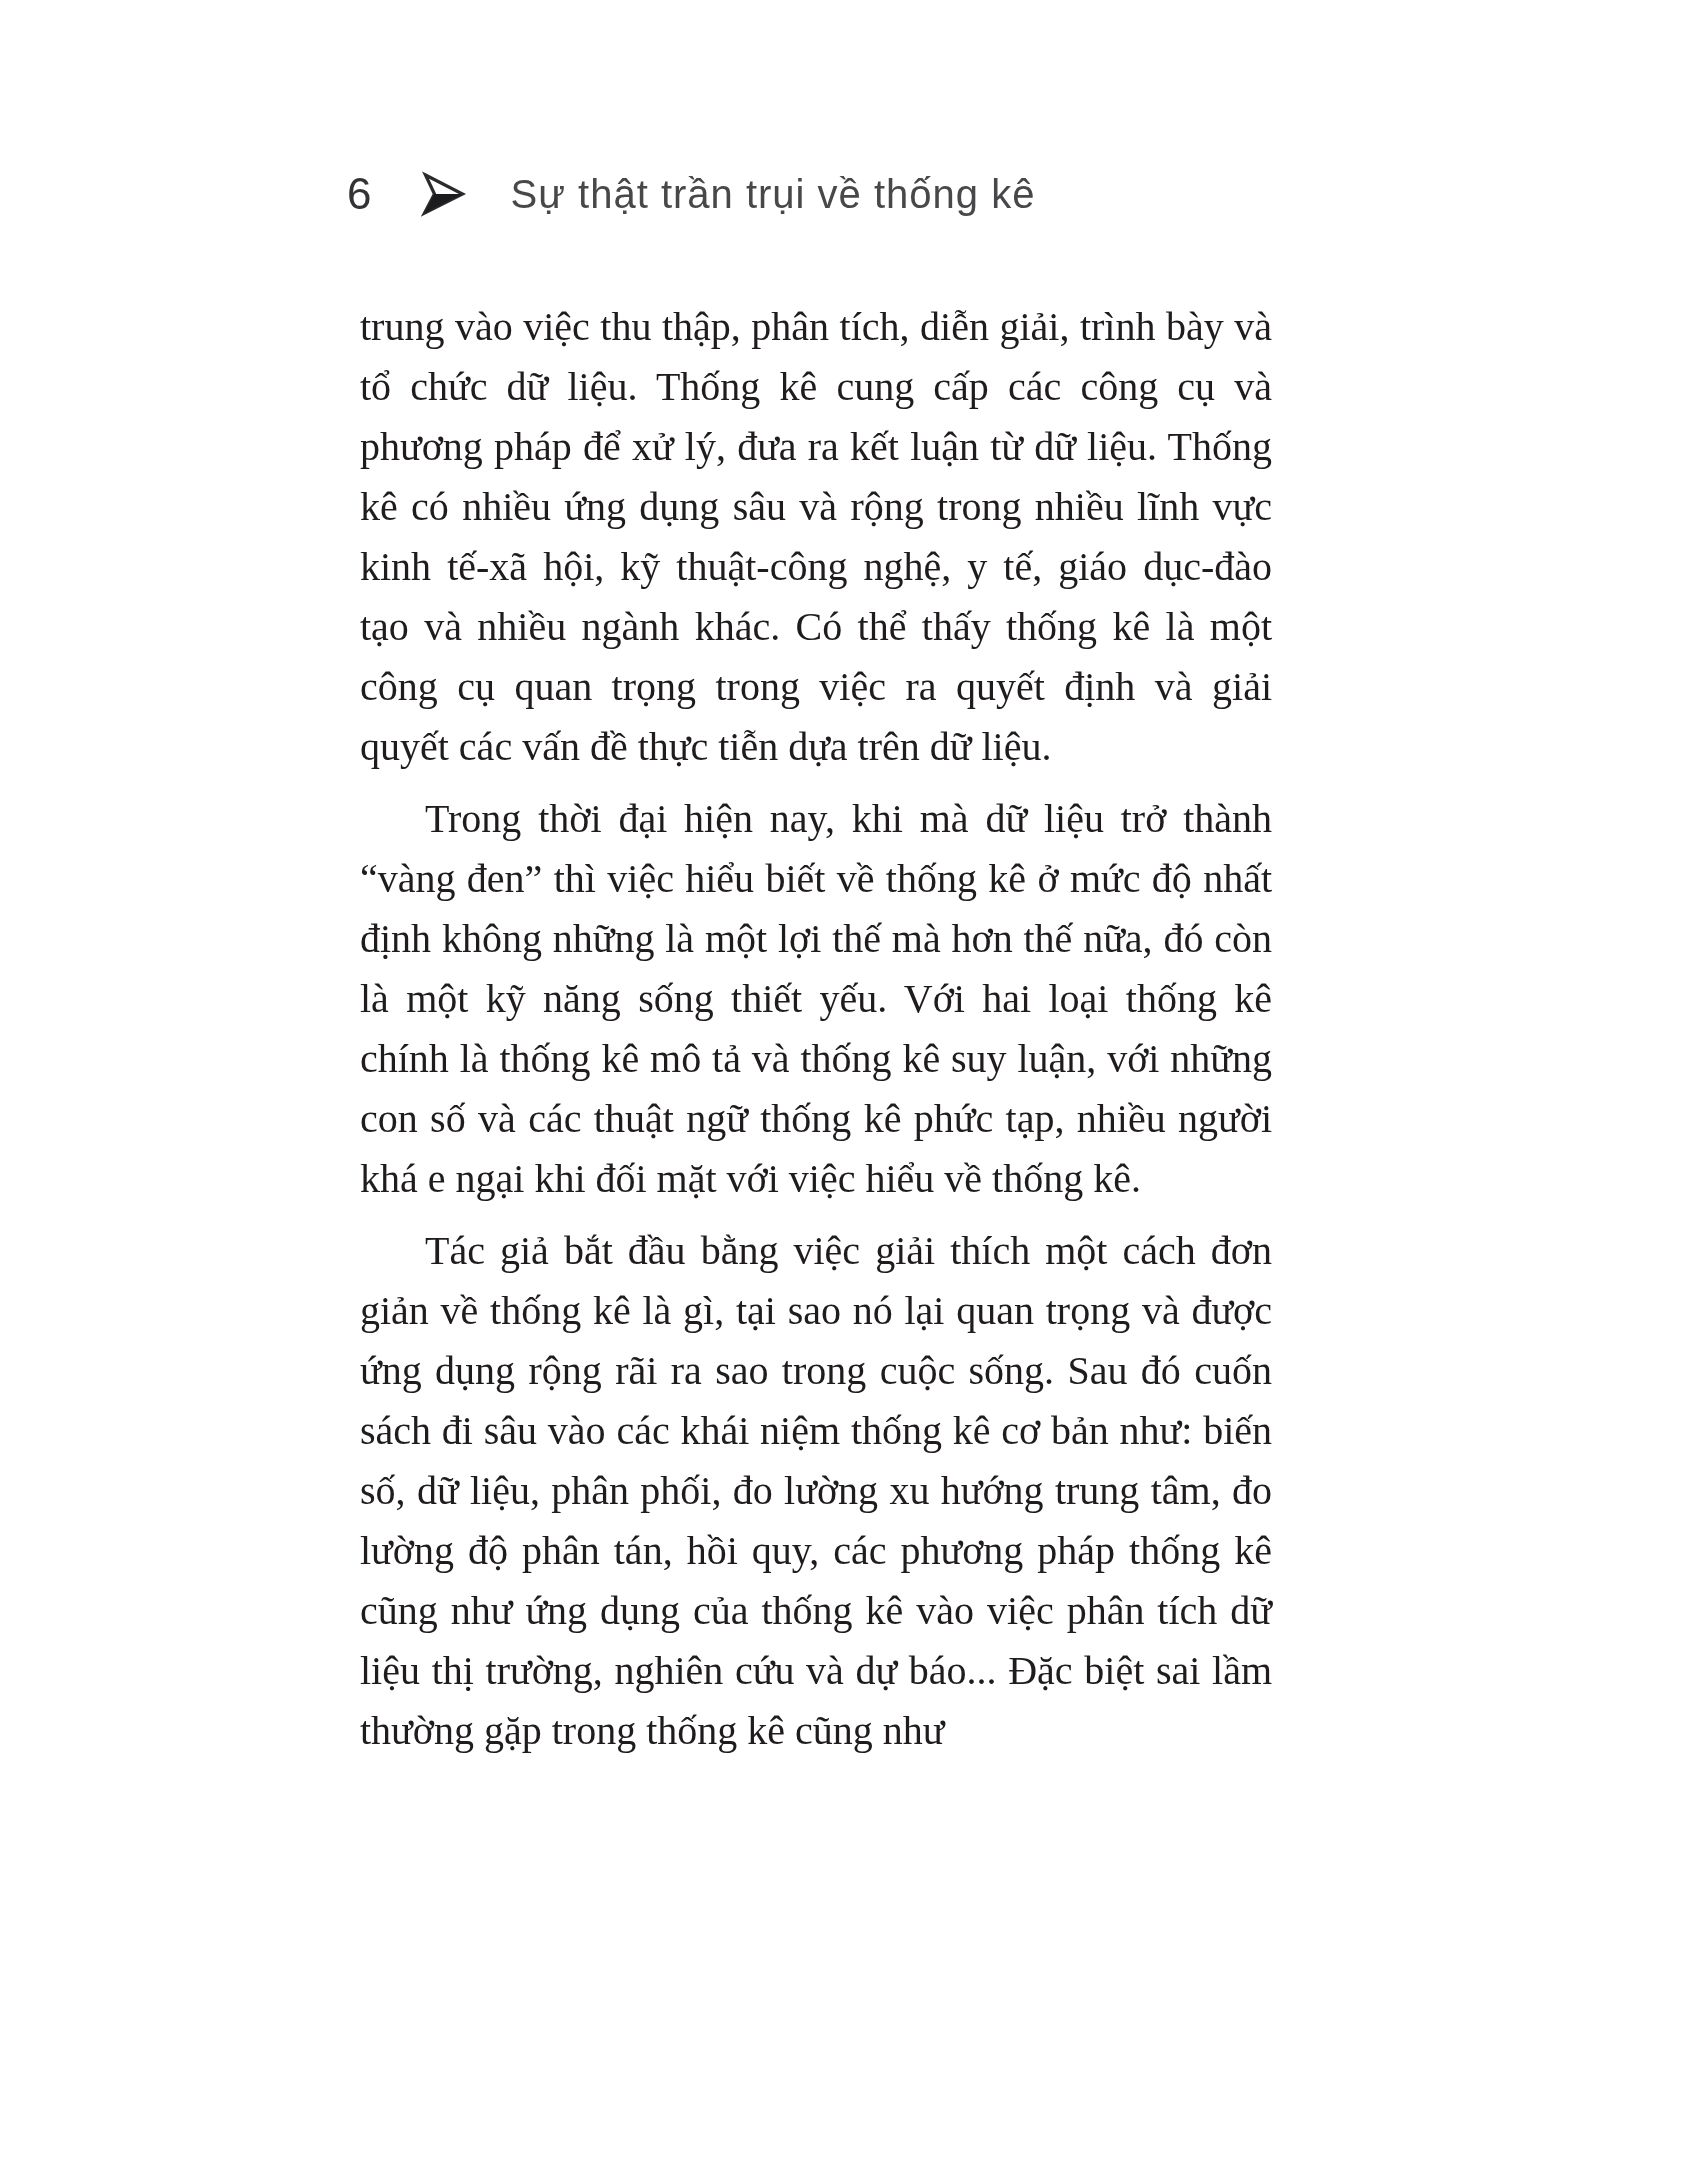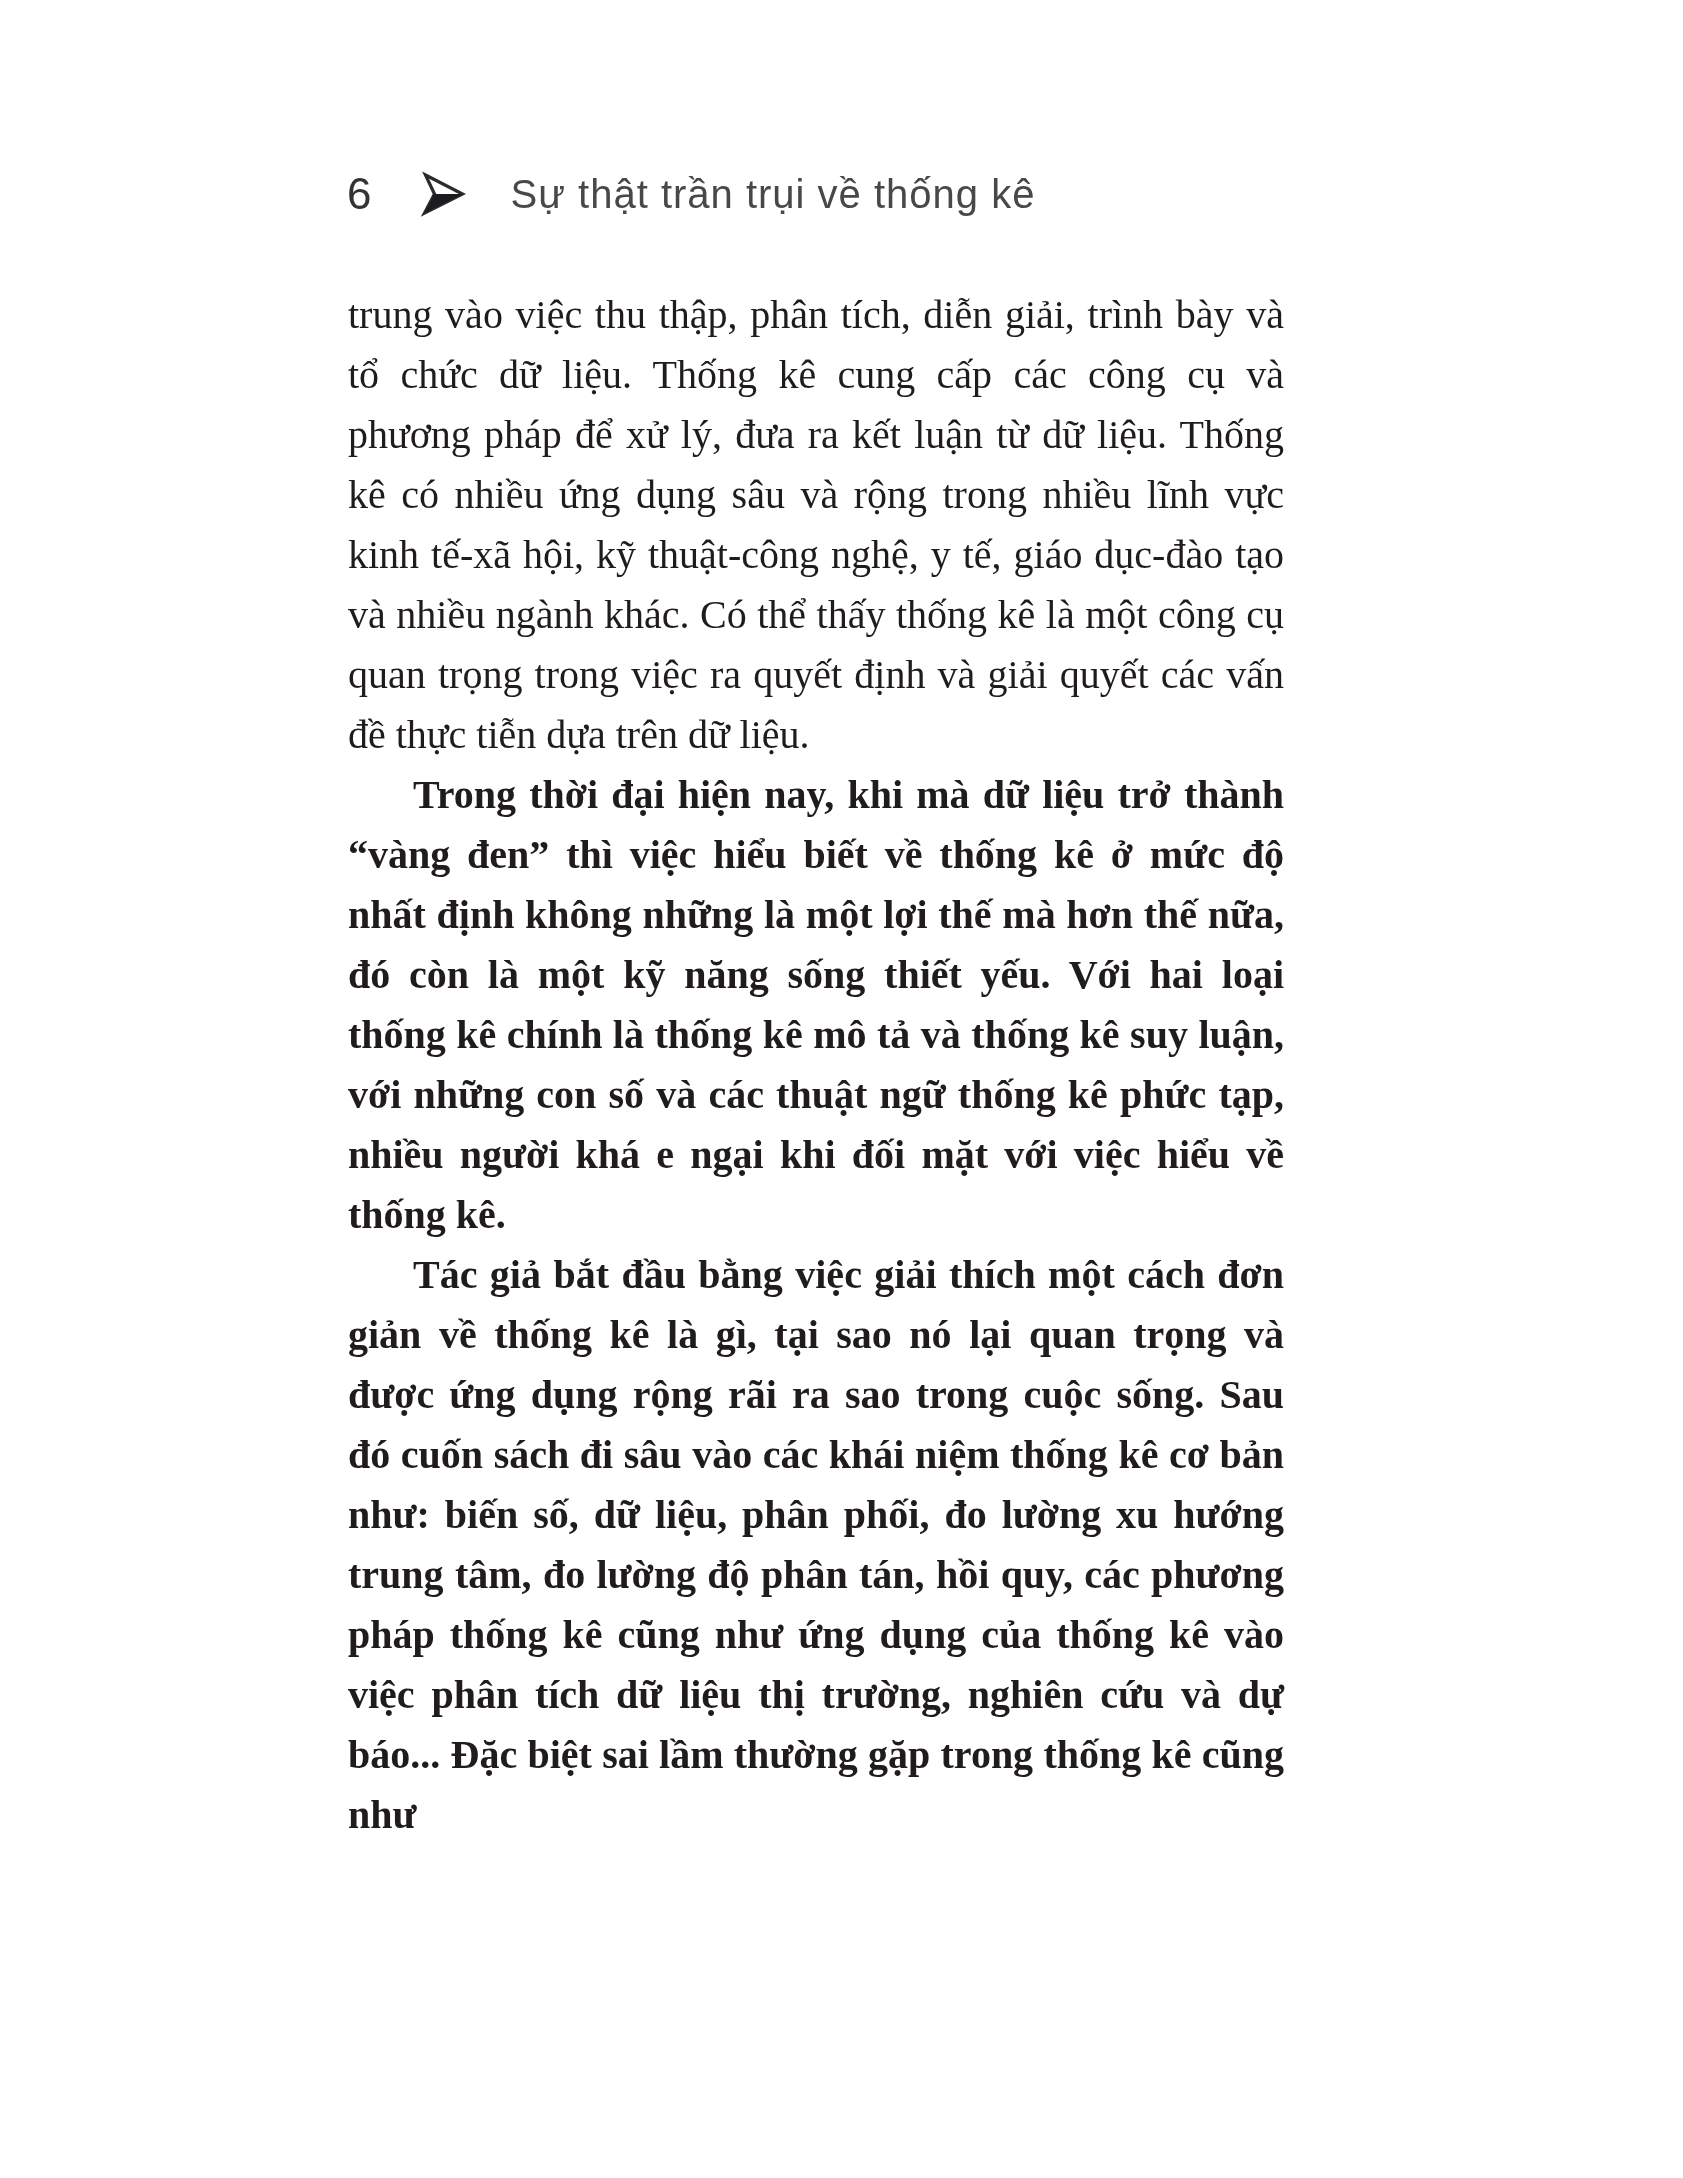--- a/index.html
+++ b/index.html
@@ -47,22 +47,22 @@
   .page-body {
     position: absolute;
     top: 285px;
     left: 348px;
     width: 936px;
     font-size: 40px;
     line-height: 60px;
     text-align: justify;
     color: #201c1d;
   }
-  .page-body p { margin: 0; }
-  .page-body p.indented { text-indent: 65px; font-weight: bold; }
+  .page-body p { margin: 12px; }
+  .page-body p.indented { text-indent: 65px; }
   .book-title-italic { font-style: italic; }
 </style>
 </head>
 <body>
 
 <div class="book-page">
 
   <header class="page-header">
     <span class="page-number">6</span>
     <span class="arrow-icon">

